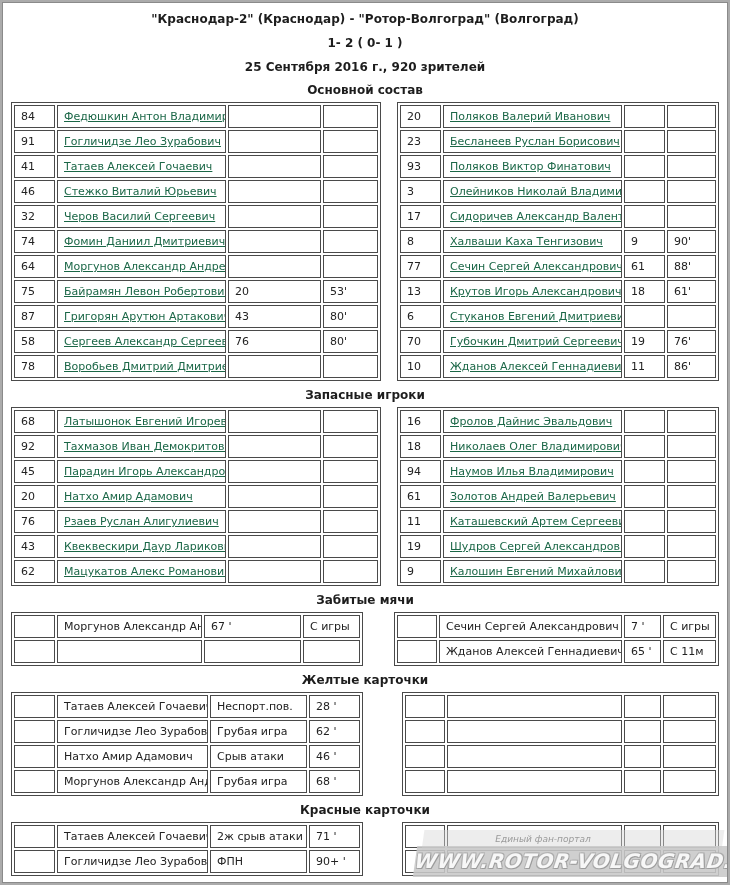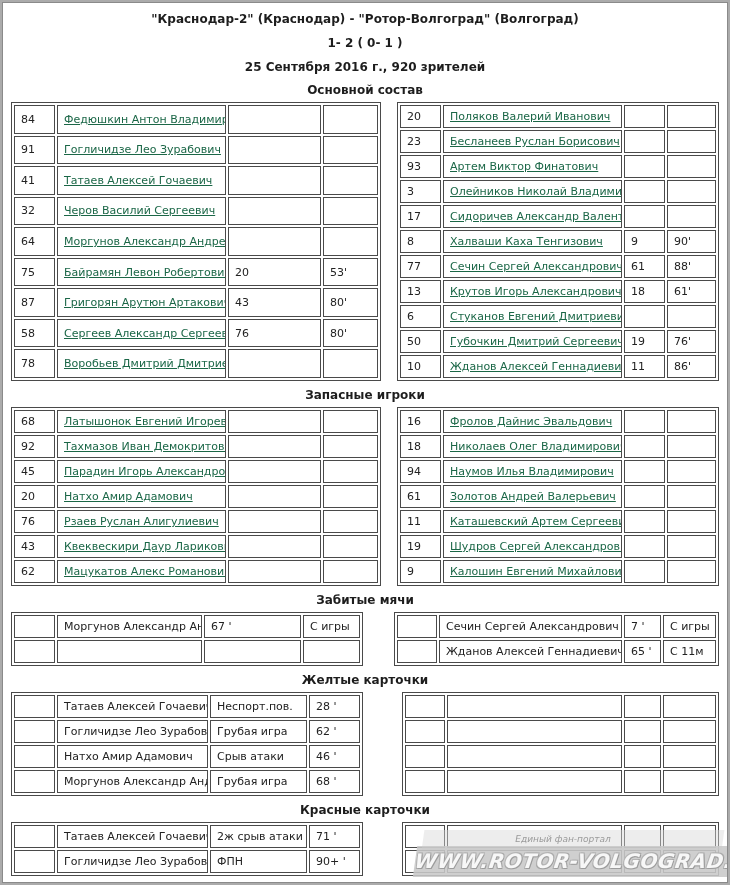--- a/index.html
+++ b/index.html
@@ -68,21 +68,21 @@
   .t-cards-r td:nth-child(3){width:26px;}
   .t-cards-r td:nth-child(4){width:42px;}
   
   .wm-stripe{
     position:absolute;left:420px;top:827px;width:300px;height:20px;
     background:rgba(214,214,214,0.45);
     transform:skewX(-8deg);
     pointer-events:none;
   }
   .wm-small{
-    position:absolute;left:460px;top:831px;width:200px;
+    position:absolute;left:440px;top:831px;width:200px;
     text-align:center;font-style:italic;font-size:9px;color:#9a9a9a;
     pointer-events:none;
   }
   .wm-banner{
     position:absolute;left:412px;top:843px;width:316px;height:31px;
     background:rgba(200,200,200,0.88);
     transform:skewX(-8deg);
     text-align:center;
     pointer-events:none;
   }
@@ -120,22 +120,34 @@
             <td></td>
             <td></td>
           </tr>
           <tr>
             <td>41</td>
             <td><a class="plink" href="#">Татаев Алексей Гочаевич</a></td>
             <td></td>
             <td></td>
           </tr>
           <tr>
+            <td>46</td>
+            <td><a class="plink" href="#">Стежко Виталий Юрьевич</a></td>
+            <td></td>
+            <td></td>
+          </tr>
+          <tr>
             <td>32</td>
             <td><a class="plink" href="#">Черов Василий Сергеевич</a></td>
+            <td></td>
+            <td></td>
+          </tr>
+          <tr>
+            <td>74</td>
+            <td><a class="plink" href="#">Фомин Даниил Дмитриевич</a></td>
             <td></td>
             <td></td>
           </tr>
           <tr>
             <td>64</td>
             <td><a class="plink" href="#">Моргунов Александр Андреевич</a></td>
             <td></td>
             <td></td>
           </tr>
           <tr>
@@ -173,21 +185,21 @@
             <td></td>
           </tr>
           <tr>
             <td>23</td>
             <td><a class="plink" href="#">Бесланеев Руслан Борисович</a></td>
             <td></td>
             <td></td>
           </tr>
           <tr>
             <td>93</td>
-            <td><a class="plink" href="#">Артем Виктор Финатович</a></td>
+            <td><a class="plink" href="#">Поляков Виктор Финатович</a></td>
             <td></td>
             <td></td>
           </tr>
           <tr>
             <td>3</td>
             <td><a class="plink" href="#">Олейников Николай Владимирович</a></td>
             <td></td>
             <td></td>
           </tr>
           <tr>
@@ -214,21 +226,21 @@
             <td>18</td>
             <td>61'</td>
           </tr>
           <tr>
             <td>6</td>
             <td><a class="plink" href="#">Стуканов Евгений Дмитриевич</a></td>
             <td></td>
             <td></td>
           </tr>
           <tr>
-            <td>50</td>
+            <td>70</td>
             <td><a class="plink" href="#">Губочкин Дмитрий Сергеевич</a></td>
             <td>19</td>
             <td>76'</td>
           </tr>
           <tr>
             <td>10</td>
             <td><a class="plink" href="#">Жданов Алексей Геннадиевич</a></td>
             <td>11</td>
             <td>86'</td>
           </tr>

